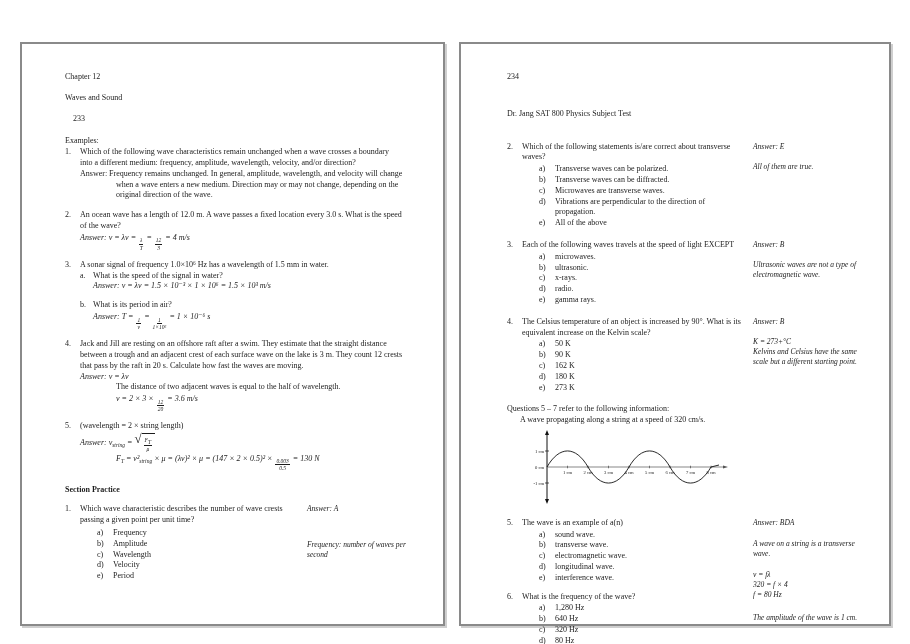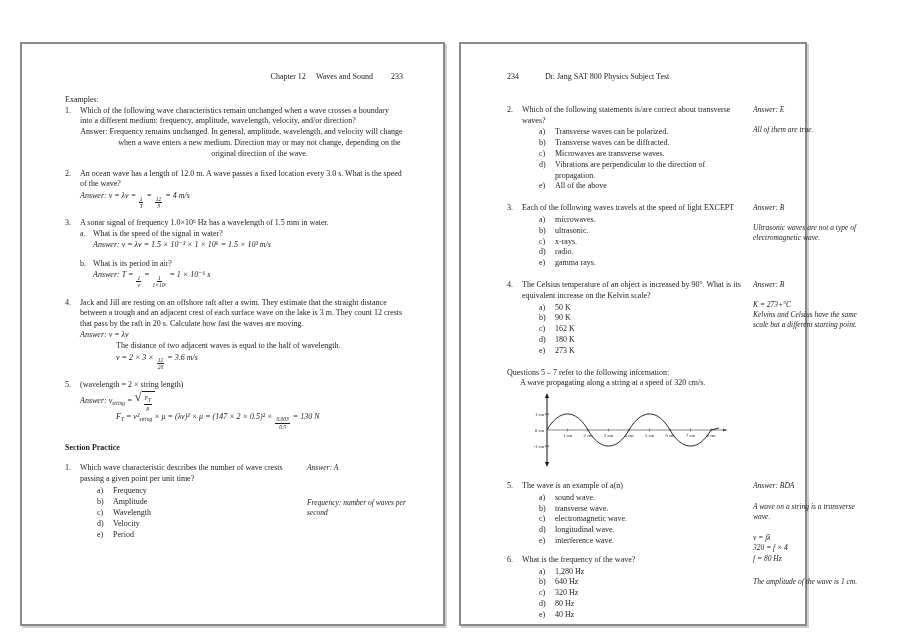--- a/index.html
+++ b/index.html
@@ -1,34 +1,34 @@
 <!DOCTYPE html>
 <html><head>
 <meta charset="utf-8">
 <style>
   * { margin:0; padding:0; box-sizing:border-box; }
   html,body { width:910px; height:644px; background:#ffffff; }
   body { position:relative; font-family:"Liberation Serif","DejaVu Serif",serif; font-size:8px; line-height:1.35; color:#1c1c1c; }
 
   .page { position:absolute; top:42px; height:584px; background:#fff; border:2px solid #8a8a8a; box-shadow:2px 2px 0 #cfcfcf; }
   .page-left  { left:20px;  width:425px; }
-  .page-right { left:459px; width:348px; }
+  .page-right { left:459px; width:432px; }
 
   .content-l { position:absolute; left:43px; top:28px; width:338px; }
   .content-r { position:absolute; left:46px; top:28px; width:356px; }
 
-  .hdr { display:flex; margin-bottom:12px; }
+  .hdr { display:flex; margin-bottom:12px;flex-direction:column; }
   .hdr-l { justify-content:flex-end; gap:10px; }
   .hdr-r { justify-content:flex-start; gap:26px; }
 
   .item { display:flex; margin-bottom:9px; }
   .inum { width:15px; flex:none; }
   .ibody { flex:1; }
 
-  .hang { padding-left:36px; text-indent:-36px;text-align:center; }
+  .hang { padding-left:36px; text-indent:-36px; }
   .ind36 { margin-left:36px; }
   .ind13 { margin-left:13px; }
 
   .sub { display:flex; }
   .sk { width:13px; flex:none; }
 
   .opt { display:flex; margin-left:32px; }
   .opt .k { width:16px; flex:none; }
 
   .fline { margin-top:1px; }

